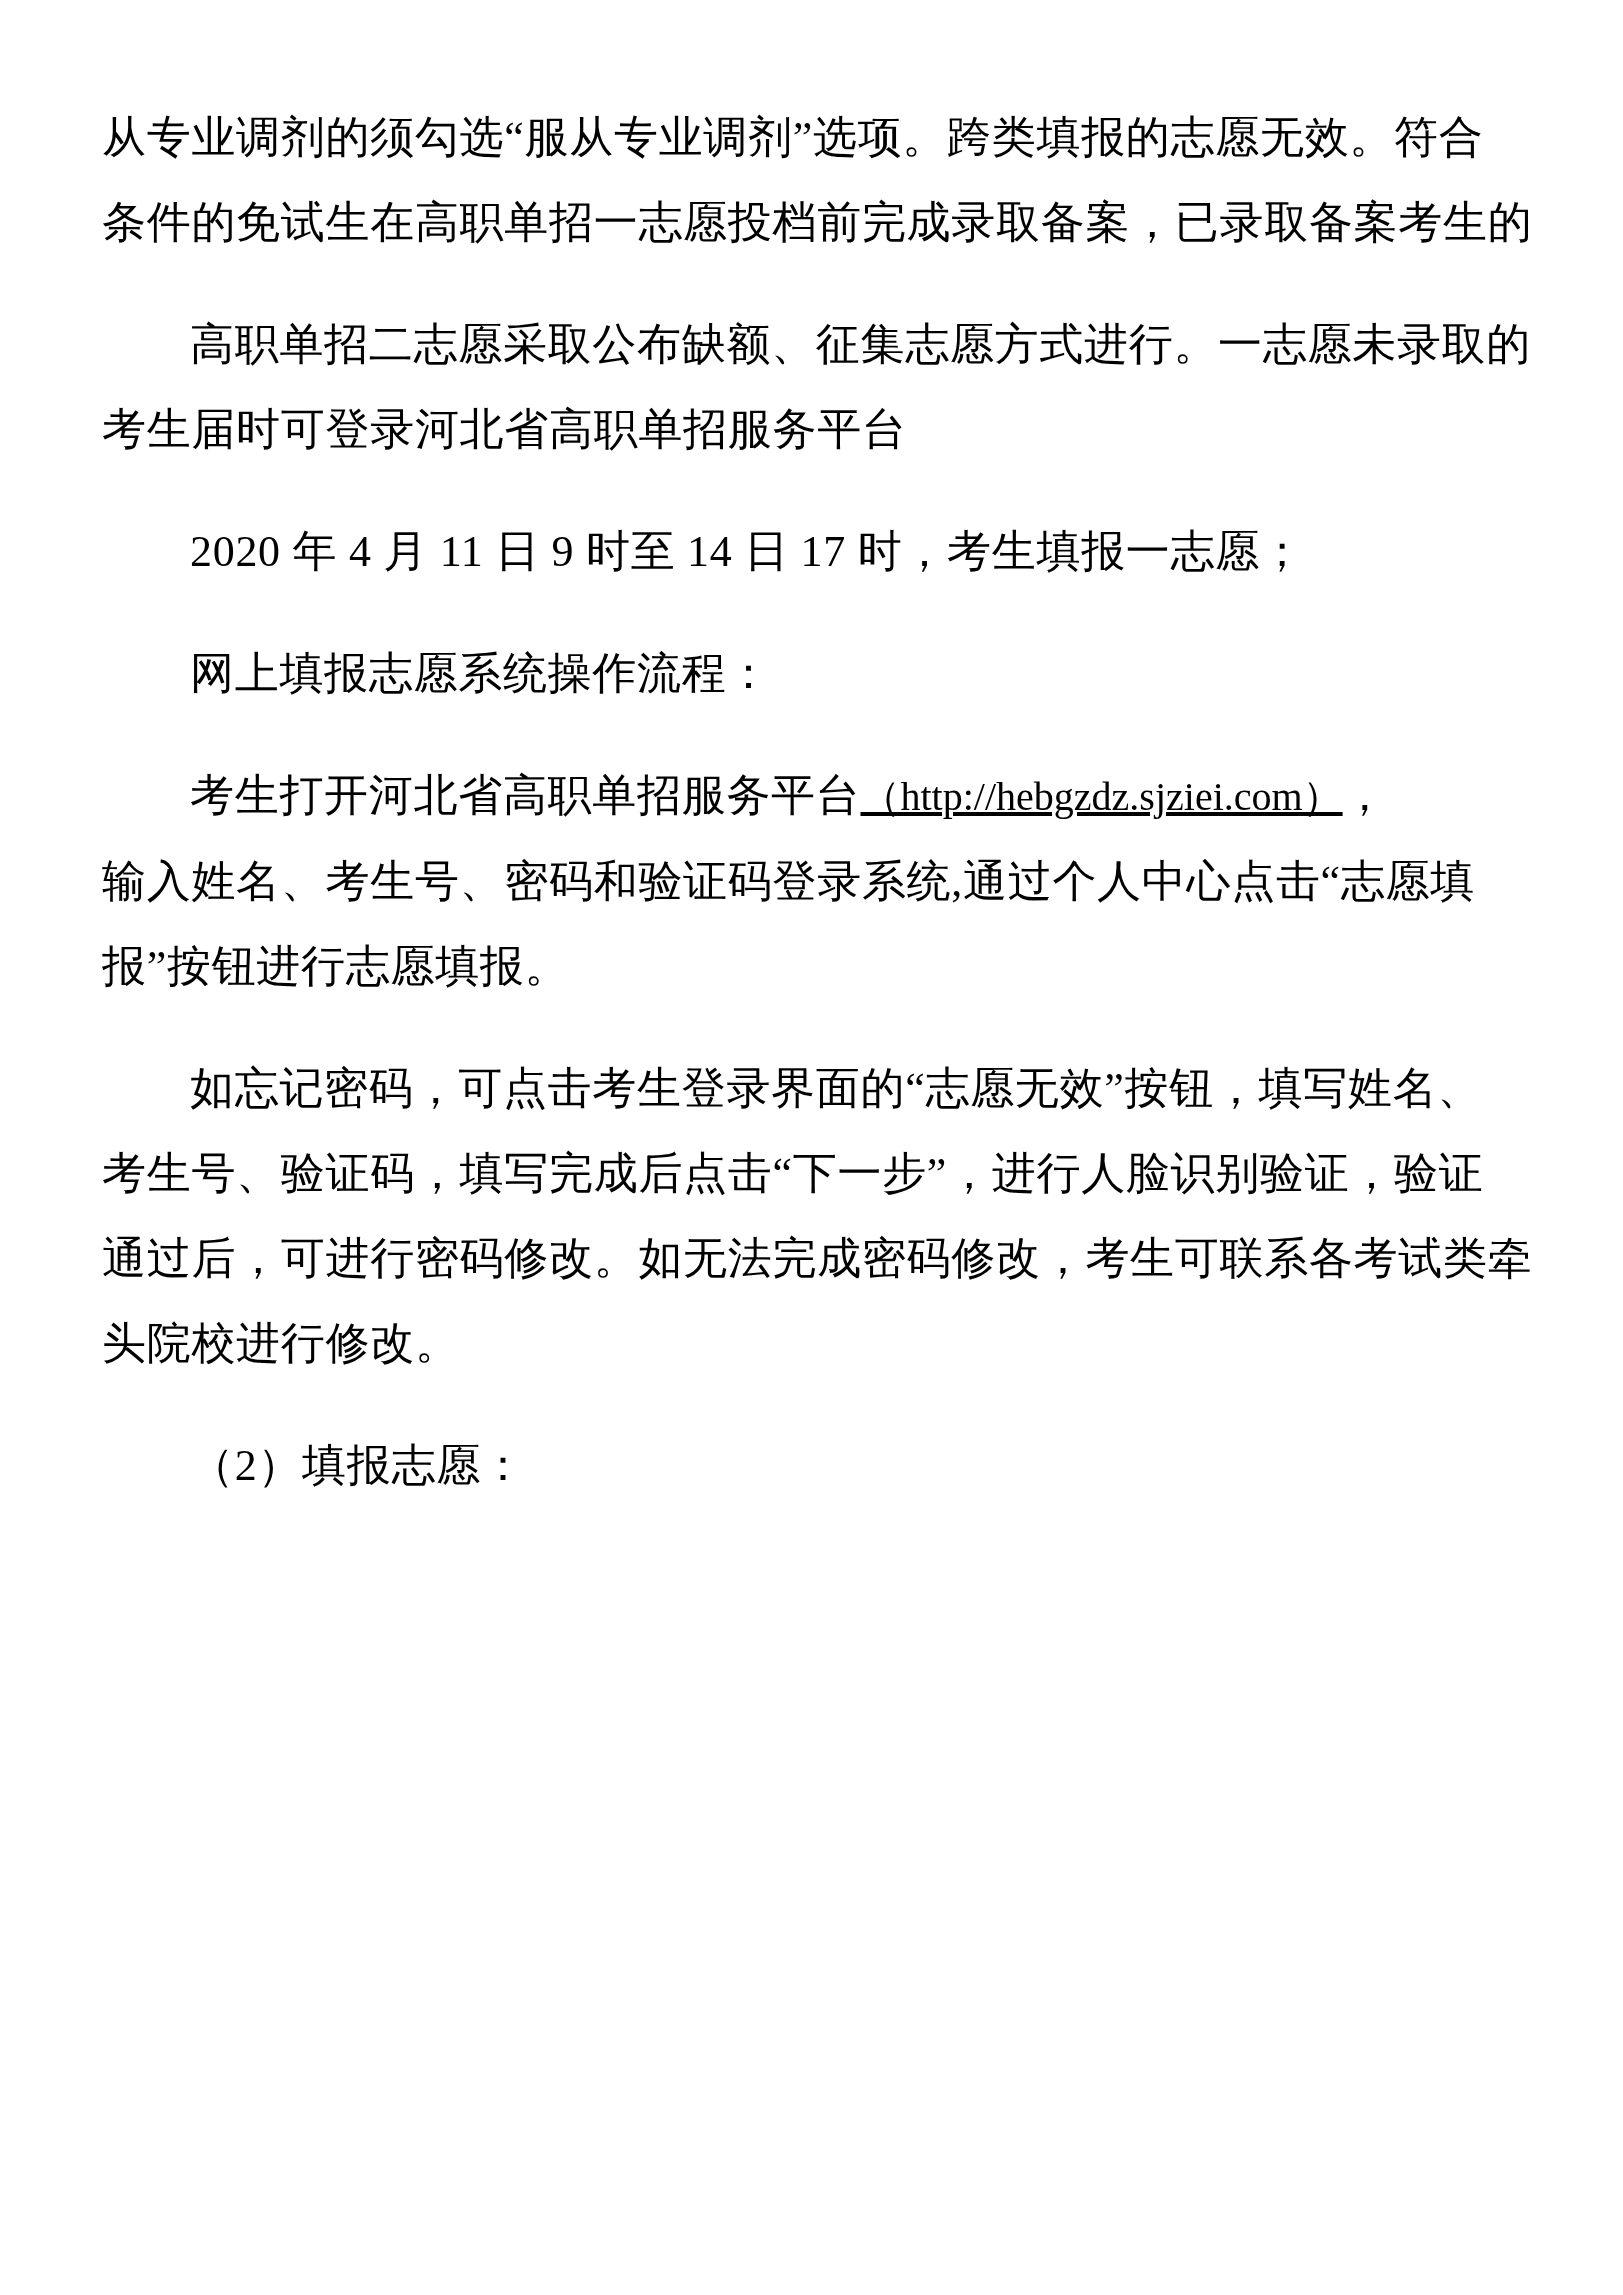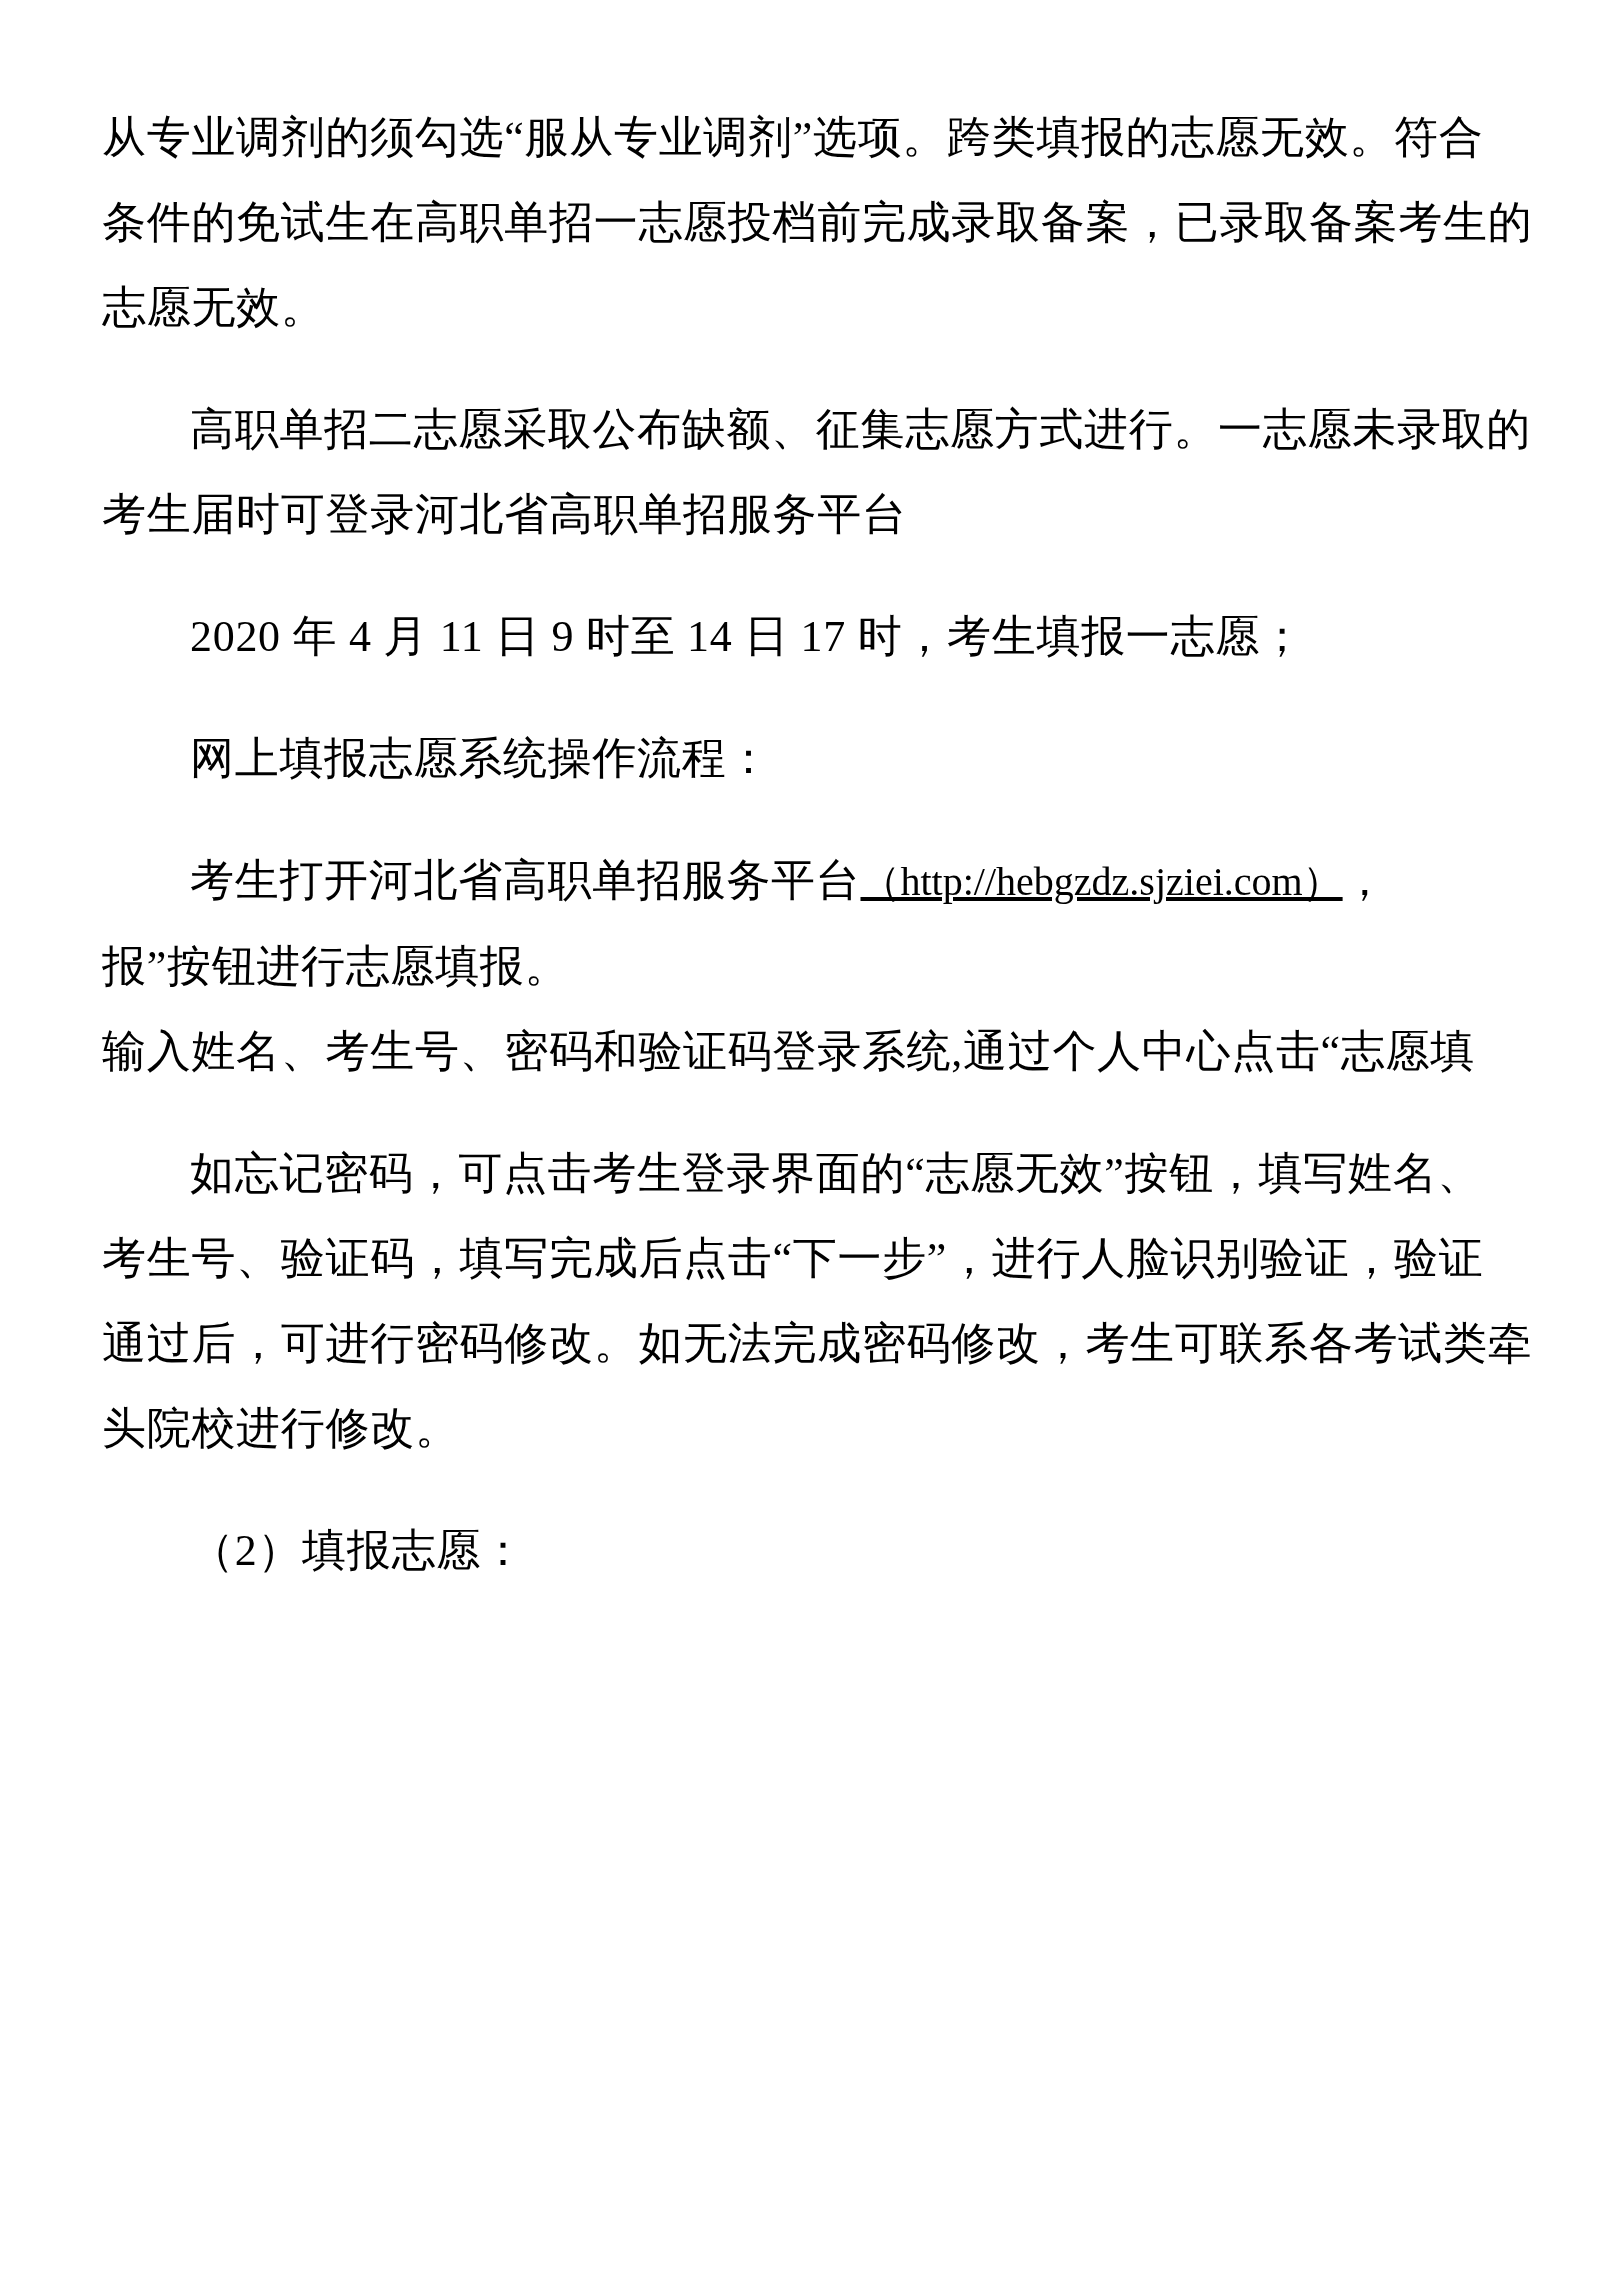--- a/index.html
+++ b/index.html
@@ -43,42 +43,41 @@
   }
 </style>
 </head>
 <body>
 
 <div class="page">
 
   <p class="para">
     <span class="line">从专业调剂的须勾选“服从专业调剂”选项。跨类填报的志愿无效。符合</span>
     <span class="line">条件的免试生在高职单招一志愿投档前完成录取备案，已录取备案考生的</span>
-    <span class="line">志愿无效。</span>
   </p>
 
   <p class="para">
     <span class="line indent">高职单招二志愿采取公布缺额、征集志愿方式进行。一志愿未录取的</span>
     <span class="line">考生届时可登录河北省高职单招服务平台</span>
   </p>
 
   <p class="para">
     <span class="line indent">2020 年 4 月 11 日 9 时至 14 日 17 时，考生填报一志愿；</span>
   </p>
 
 
   <p class="para">
     <span class="line indent">网上填报志愿系统操作流程：</span>
   </p>
 
 
   <p class="para">
     <span class="line indent"><span>考生打开河北省高职单招服务平台</span><span class="url-small">（http://hebgzdz.sjziei.com）</span><span>，</span></span>
+    <span class="line">输入姓名、考生号、密码和验证码登录系统,通过个人中心点击“志愿填</span>
     <span class="line">报”按钮进行志愿填报。</span>
-    <span class="line">输入姓名、考生号、密码和验证码登录系统,通过个人中心点击“志愿填</span>
   </p>
 
   <p class="para">
     <span class="line indent">如忘记密码，可点击考生登录界面的“志愿无效”按钮，填写姓名、</span>
     <span class="line">考生号、验证码，填写完成后点击“下一步”，进行人脸识别验证，验证</span>
     <span class="line">通过后，可进行密码修改。如无法完成密码修改，考生可联系各考试类牵</span>
     <span class="line">头院校进行修改。</span>
   </p>
 
   <p class="para">

